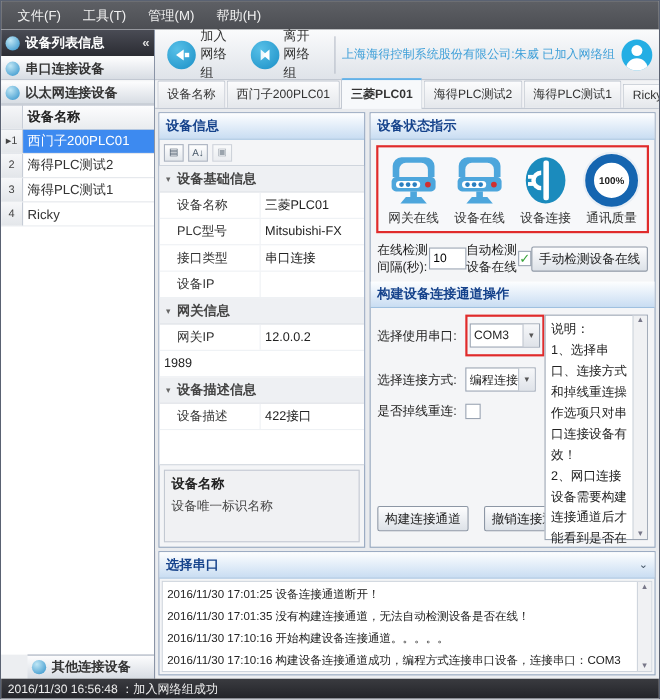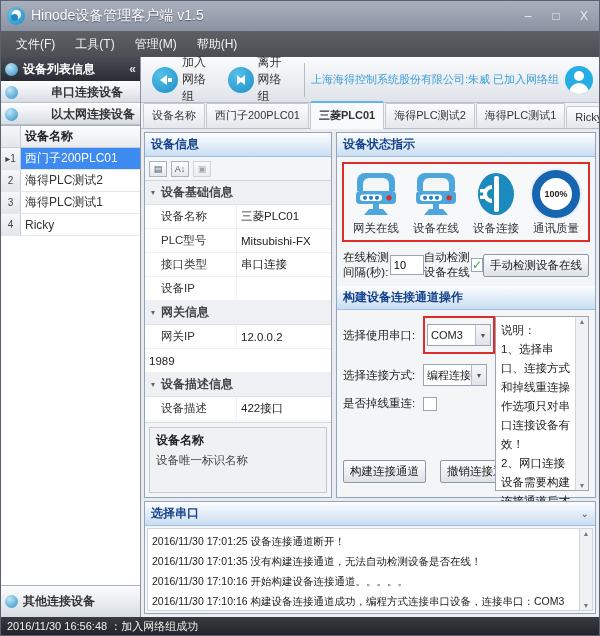--- a/index.html
+++ b/index.html
@@ -20,30 +20,30 @@
   .menubar { height:26px; background:linear-gradient(#5e6065,#4c4e53); display:flex; align-items:center; gap:2px; padding:0 6px; color:#f2f2f2; flex:0 0 auto; }
   .menu-item { padding:3px 9px; font-size:12px; }
 
   .body { flex:1; display:flex; min-height:0; background:#eceef1; }
 
   
   .sidebar { width:140px; flex:0 0 auto; display:flex; flex-direction:column; border-right:1px solid #8a94a6; background:#eceef1; }
   .sb-header { height:24px; background:linear-gradient(#4a4c55,#2b2c33); color:#fff; font-weight:bold; display:flex; align-items:center; padding:0 4px; }
   .orb { width:13px; height:13px; border-radius:50%; background:radial-gradient(circle at 35% 30%, #bfe6f5, #2c8fc9); margin-right:5px; flex:0 0 auto; }
   .sb-collapse { margin-left:auto; color:#ddd; font-size:12px; }
-  .sb-group { height:22px; background:linear-gradient(#fdfdfe,#d7dce3); border-bottom:1px solid #b9c0cb; border-top:1px solid #fff; display:flex; align-items:center; padding:0 4px; font-weight:bold; color:#333;gap:28px; }
+  .sb-group { height:22px; background:linear-gradient(#fdfdfe,#d7dce3); border-bottom:1px solid #b9c0cb; border-top:1px solid #fff; display:flex; align-items:center; padding:0 4px; font-weight:bold; color:#333; }
   .sb-table { flex:1; background:#fff; border-top:1px solid #aab2bf; display:flex; flex-direction:column; overflow:hidden; }
   .tbl-head { display:flex; height:22px; border-bottom:1px solid #c6ccd6; flex:0 0 auto; }
   .gutter { width:20px; background:linear-gradient(#f6f7f9,#e3e6ea); border-right:1px solid #c6ccd6; display:flex; align-items:center; justify-content:center; font-size:10px; color:#444; flex:0 0 auto; }
   .tbl-head .name-col { flex:1; display:flex; align-items:center; padding:0 4px; font-weight:bold; background:linear-gradient(#fdfdfe,#e9ecef); }
   .tbl-row { display:flex; height:22px; border-bottom:1px solid #e4e7ec; flex:0 0 auto; }
   .tbl-row .name-col { flex:1; display:flex; align-items:center; padding:0 4px; color:#333; }
   .tbl-row.sel .name-col { background:#3d8af0; color:#fff; }
   .tbl-fill { flex:1; background:#fff; }
-  .sb-footer { height:32px; background:linear-gradient(#fdfdfe,#d7dce3); border-top:1px solid #aab2bf; display:flex; align-items:center; padding:0 4px; font-weight:bold; color:#333; flex:0 0 auto; }
+  .sb-footer { height:22px; background:linear-gradient(#fdfdfe,#d7dce3); border-top:1px solid #aab2bf; display:flex; align-items:center; padding:0 4px; font-weight:bold; color:#333; flex:0 0 auto;margin-left:24px; }
 
   
   .main { flex:1; display:flex; flex-direction:column; min-width:0; }
   .toolbar { height:46px; background:linear-gradient(#fafbfc,#dfe3e9); border-bottom:1px solid #b8bfca; display:flex; align-items:center; padding:0 6px; flex:0 0 auto; }
   .tb-btn { display:flex; align-items:center; gap:4px; padding:4px 8px 4px 4px; border:1px solid transparent; border-radius:2px; color:#333; font-size:12px; }
   .tb-icon { width:26px; height:26px; border-radius:50%; background:radial-gradient(circle at 35% 30%, #57c0e8, #1b8fc6); position:relative; flex:0 0 auto; }
   .tb-icon svg { position:absolute; left:0; top:0; }
   .tb-sep { width:1px; height:34px; background:#b5bcc7; margin:0 6px; }
   .net-status { margin-left:auto; color:#3e9fd8; font-size:11px; white-space:nowrap; }
   .avatar { width:28px; height:28px; border-radius:50%; background:#24aee4; margin-left:6px; position:relative; flex:0 0 auto; overflow:hidden; }
@@ -107,29 +107,20 @@
   .log-line { font-size:10.5px; color:#222; line-height:20px; white-space:nowrap; }
 
   
   .statusbar { height:18px; background:linear-gradient(#3a3b40,#232429); color:#eee; display:flex; align-items:center; padding:0 6px; font-size:11px; flex:0 0 auto; }
 </style>
 </head>
 <body>
 
 <div class="win">
 
-  <div class="titlebar">
-    <span class="logo"></span>
-    <span class="title-text">Hinode设备管理客户端 v1.5</span>
-    <span class="win-controls">
-      <span class="win-btn">–</span>
-      <span class="win-btn">□</span>
-      <span class="win-btn">X</span>
-    </span>
-  </div>
 
   <div class="menubar">
     <span class="menu-item">文件(F)</span>
     <span class="menu-item">工具(T)</span>
     <span class="menu-item">管理(M)</span>
     <span class="menu-item">帮助(H)</span>
   </div>
 
   <div class="body">
 

